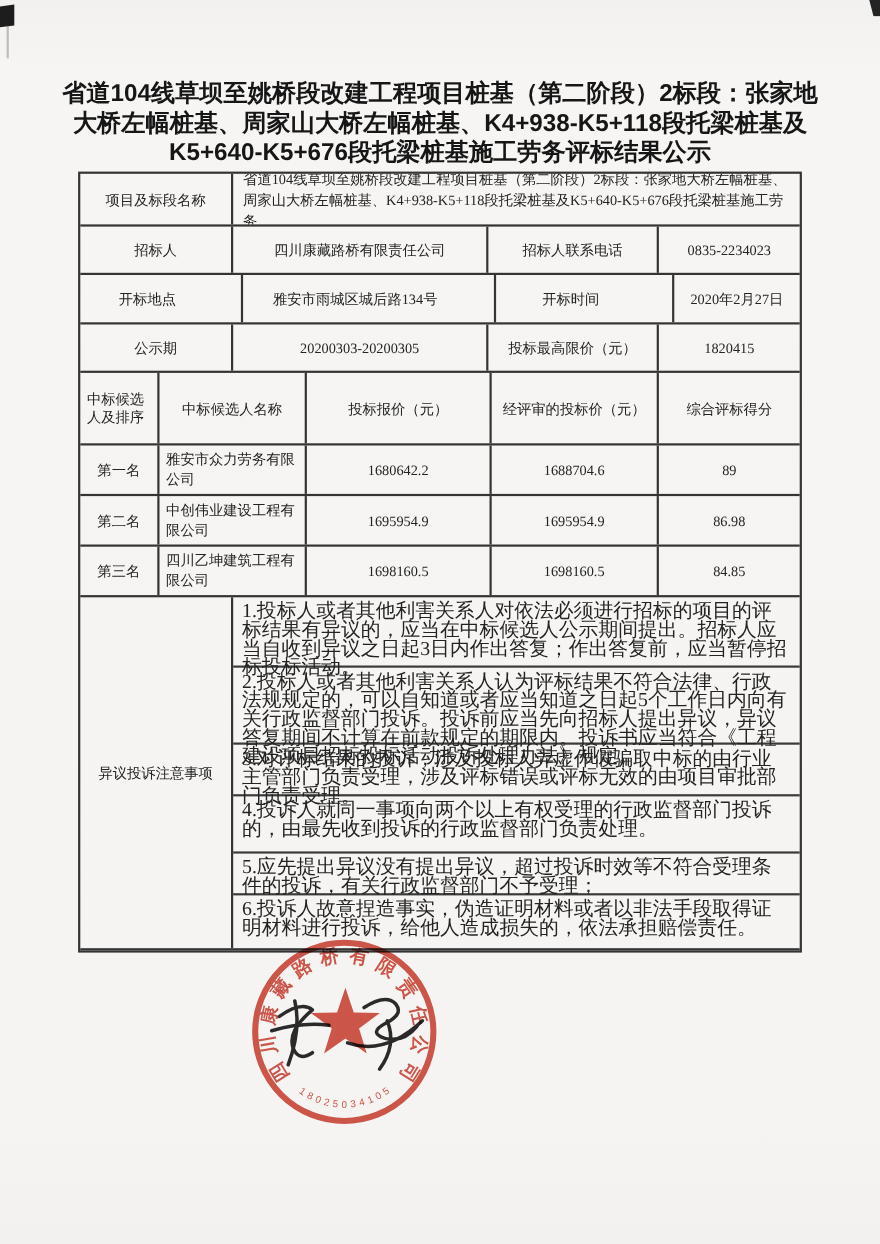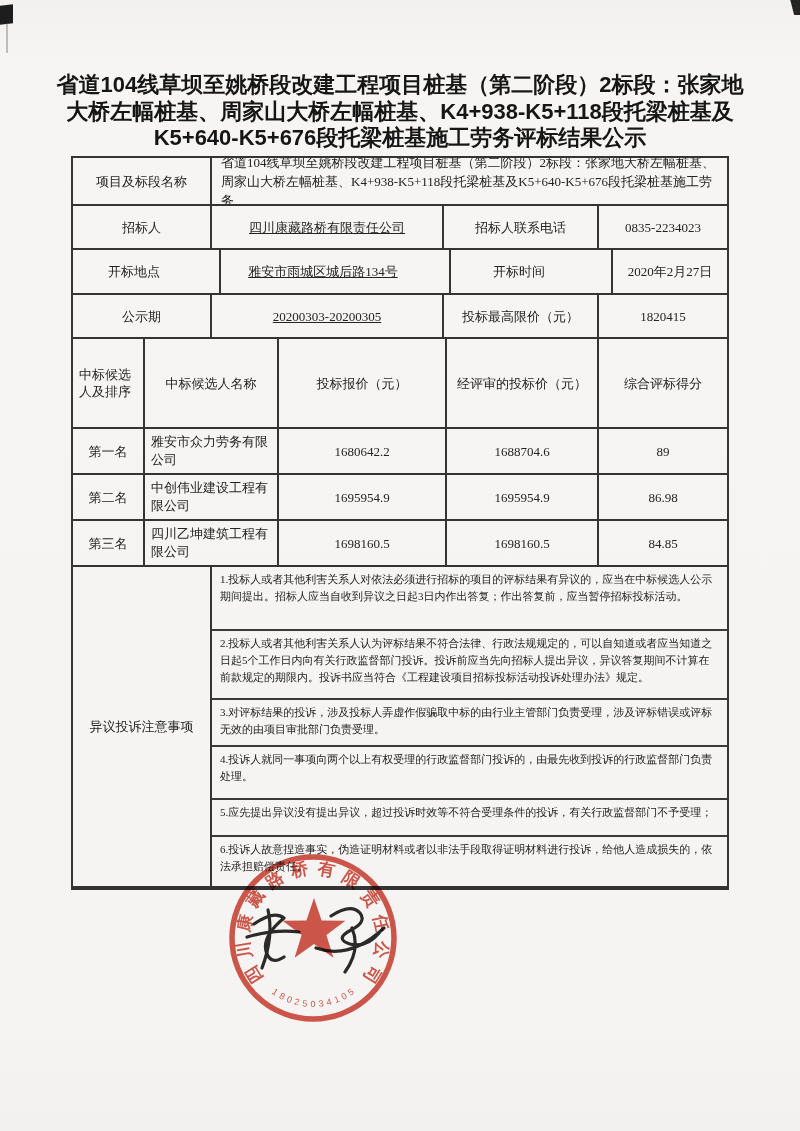--- a/index.html
+++ b/index.html
@@ -31,27 +31,27 @@
   }
   .row{display:flex;box-sizing:border-box;border-bottom:2px solid #343434;}
   .row:last-child{border-bottom:none;}
   .cell{
     box-sizing:border-box;display:flex;align-items:center;justify-content:center;
     text-align:left;padding:3px 6px;overflow:hidden;
   }
   .cell + .cell{border-left:2px solid #343434;}
   .cell.left{justify-content:flex-start;text-align:left;}
   .r-h50{height:48px;} .r-h46{height:44px;} .r-h47{height:45px;gap:24px;}
-  .r-h92{height:90px;} .r-h48{height:46px;}
-  .w138{width:137px;} .w233{width:232px;text-decoration:underline;} .w155{width:155px;} .w131{width:130px;}
+  .r-h92{height:66px;} .r-h48{height:46px;}
+  .w138{width:137px;} .w233{width:232px;} .w155{width:155px;} .w131{width:130px;}
   .w70{width:70px;} .w134{width:134px;} .w168{width:168px;} .w152{width:152px;} .w130s{width:130px;}
   .obj-row{display:flex;height:321px;box-sizing:border-box;border-bottom:2px solid #343434;}
   .obj-label{width:137px;box-sizing:border-box;display:flex;align-items:center;justify-content:center;text-align:center;padding:4px;}
   .obj-content{width:517px;border-left:2px solid #343434;box-sizing:border-box;display:flex;flex-direction:column;}
-  .obj-item{box-sizing:border-box;border-bottom:2px solid #3a3a3a;padding:4px 8px 2px 8px;font-size:11px;line-height:17px;text-align:left;}
+  .obj-item{box-sizing:border-box;border-bottom:2px solid #3a3a3a;padding:4px 8px 2px 8px;font-size:18px;line-height:17px;text-align:left;}
   .obj-item:last-child{border-bottom:none;}
   .oi1{height:64px;} .oi2{height:70px;} .oi3{height:47px;} .oi4{height:53px;} .oi5{height:38px;} .oi6{height:49px;}
   .footer-row{height:56px;display:flex;align-items:center;padding-left:8px;box-sizing:border-box;}
   .name-cell{line-height:18px;}
   
   .seal-svg{position:absolute;left:0;top:0;width:800px;height:1131px;pointer-events:none;mix-blend-mode:multiply;}
   .sig-svg{position:absolute;left:0;top:0;width:800px;height:1131px;pointer-events:none;mix-blend-mode:multiply;}
 </style>
 </head>
 <body>

